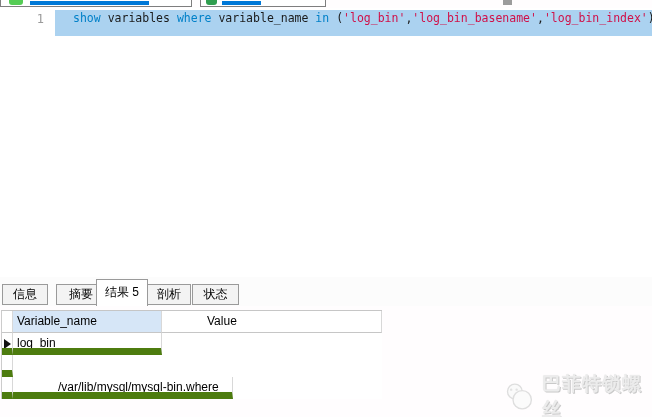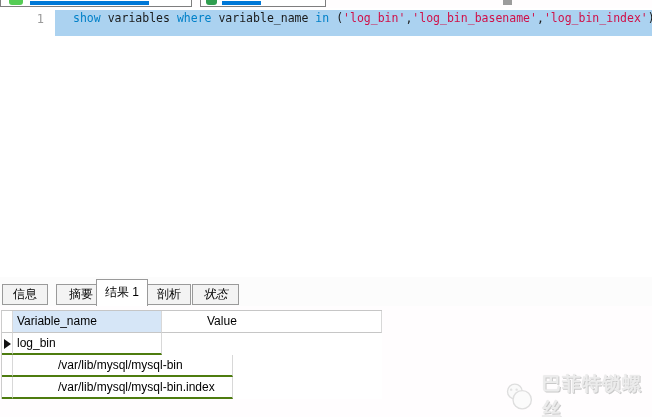--- a/index.html
+++ b/index.html
@@ -43,31 +43,31 @@
     background:#f3f3f3; border:1px solid #9a9a9a;
     font-size:12px; color:#000; text-align:center; line-height:19px; cursor:default;
   }
   .rtab.active {
     top:2px; height:27px; background:#fff; border-bottom:none; z-index:2; line-height:24px;
   }
   .rt0 { left:2px;   width:46px; }
   .rt1 { left:56px;  width:50px; }
   .rt2 { left:96px;  width:52px; }
   .rt3 { left:147px; width:44px;font-family:Liberation Serif, serif; }
-  .rt4 { left:192px; width:47px;font-style:italic; }
+  .rt4 { left:192px; width:47px; }
 
   
   .grid {
     position:absolute; left:1px; top:310px; width:381px;
     border-top:1px solid #c6c6c6; border-left:1px solid #cccccc;
     box-sizing:border-box; background:#fff;
   }
   .grow { display:flex; height:22px; }
   .cell {
-    box-sizing:border-box; border-right:1px solid #d8d8d8; border-bottom:2px solid #4d7c0f;
+    box-sizing:border-box; border-right:1px solid #d8d8d8; border-bottom:7px solid #4d7c0f;
     font-size:12px; line-height:21px; color:#000; padding-left:4px;
     white-space:nowrap; overflow:hidden; background:#fff;
   }
   .hrow .cell { border-bottom:1px solid #c6c6c6; }
   .c-sel { width:11px; padding-left:0; position:relative; }
   .c-var { width:149px; }
   .c-val { width:220px;padding-left:45px; }
   .hrow .c-var { background:#d6e6f7; }
   .row-marker {
     position:absolute; left:2px; top:6px; width:0; height:0;
@@ -98,44 +98,43 @@
   <div class="gray-mark"></div>
 
   <div class="editor">
     <div class="gutter-num">1</div>
     <div class="sql-line"><span class="kw">show</span><span class="pl"> variables </span><span class="kw">where</span><span class="pl"> variable_name </span><span class="kw">in</span><span class="pl"> (</span><span class="str">'log_bin'</span><span class="pl">,</span><span class="str">'log_bin_basename'</span><span class="pl">,</span><span class="str">'log_bin_index'</span><span class="pl">);</span></div>
   </div>
 
   <div class="tabbar">
     <div class="rtab rt0">信息</div>
     <div class="rtab rt1">摘要</div>
-    <div class="rtab rt2 active">结果 1</div>
+    <div class="rtab rt2 active">结果 5</div>
     <div class="rtab rt3">剖析</div>
     <div class="rtab rt4">状态</div>
   </div>
 
   <div class="grid">
     <div class="grow hrow">
       <div class="cell c-sel"></div>
       <div class="cell c-var">Variable_name</div>
       <div class="cell c-val">Value</div>
     </div>
     <div class="grow">
       <div class="cell c-sel">
         <span class="row-marker"></span>
       </div>
       <div class="cell c-var">log_bin</div>
     </div>
     <div class="grow">
       <div class="cell c-sel"></div>
-      <div class="cell c-val">/var/lib/mysql/mysql-bin</div>
     </div>
     <div class="grow">
       <div class="cell c-sel"></div>
-      <div class="cell c-val">/var/lib/mysql/mysql-bin.index</div>
+      <div class="cell c-val">/var/lib/mysql/mysql-bin.where</div>
     </div>
   </div>
 
   <div class="watermark">
     <svg width="38" height="32" viewBox="0 0 38 32">
       <circle cx="14" cy="10" r="8" fill="#fafafa" stroke="#dedede" stroke-width="1.5"></circle>
       <circle cx="22" cy="19" r="10" fill="#fbfbfb" stroke="#dedede" stroke-width="1.5"></circle>
       <circle cx="10" cy="8" r="1.3" fill="#e2e2e2"></circle>
       <circle cx="16" cy="8" r="1.3" fill="#e2e2e2"></circle>
     </svg>

